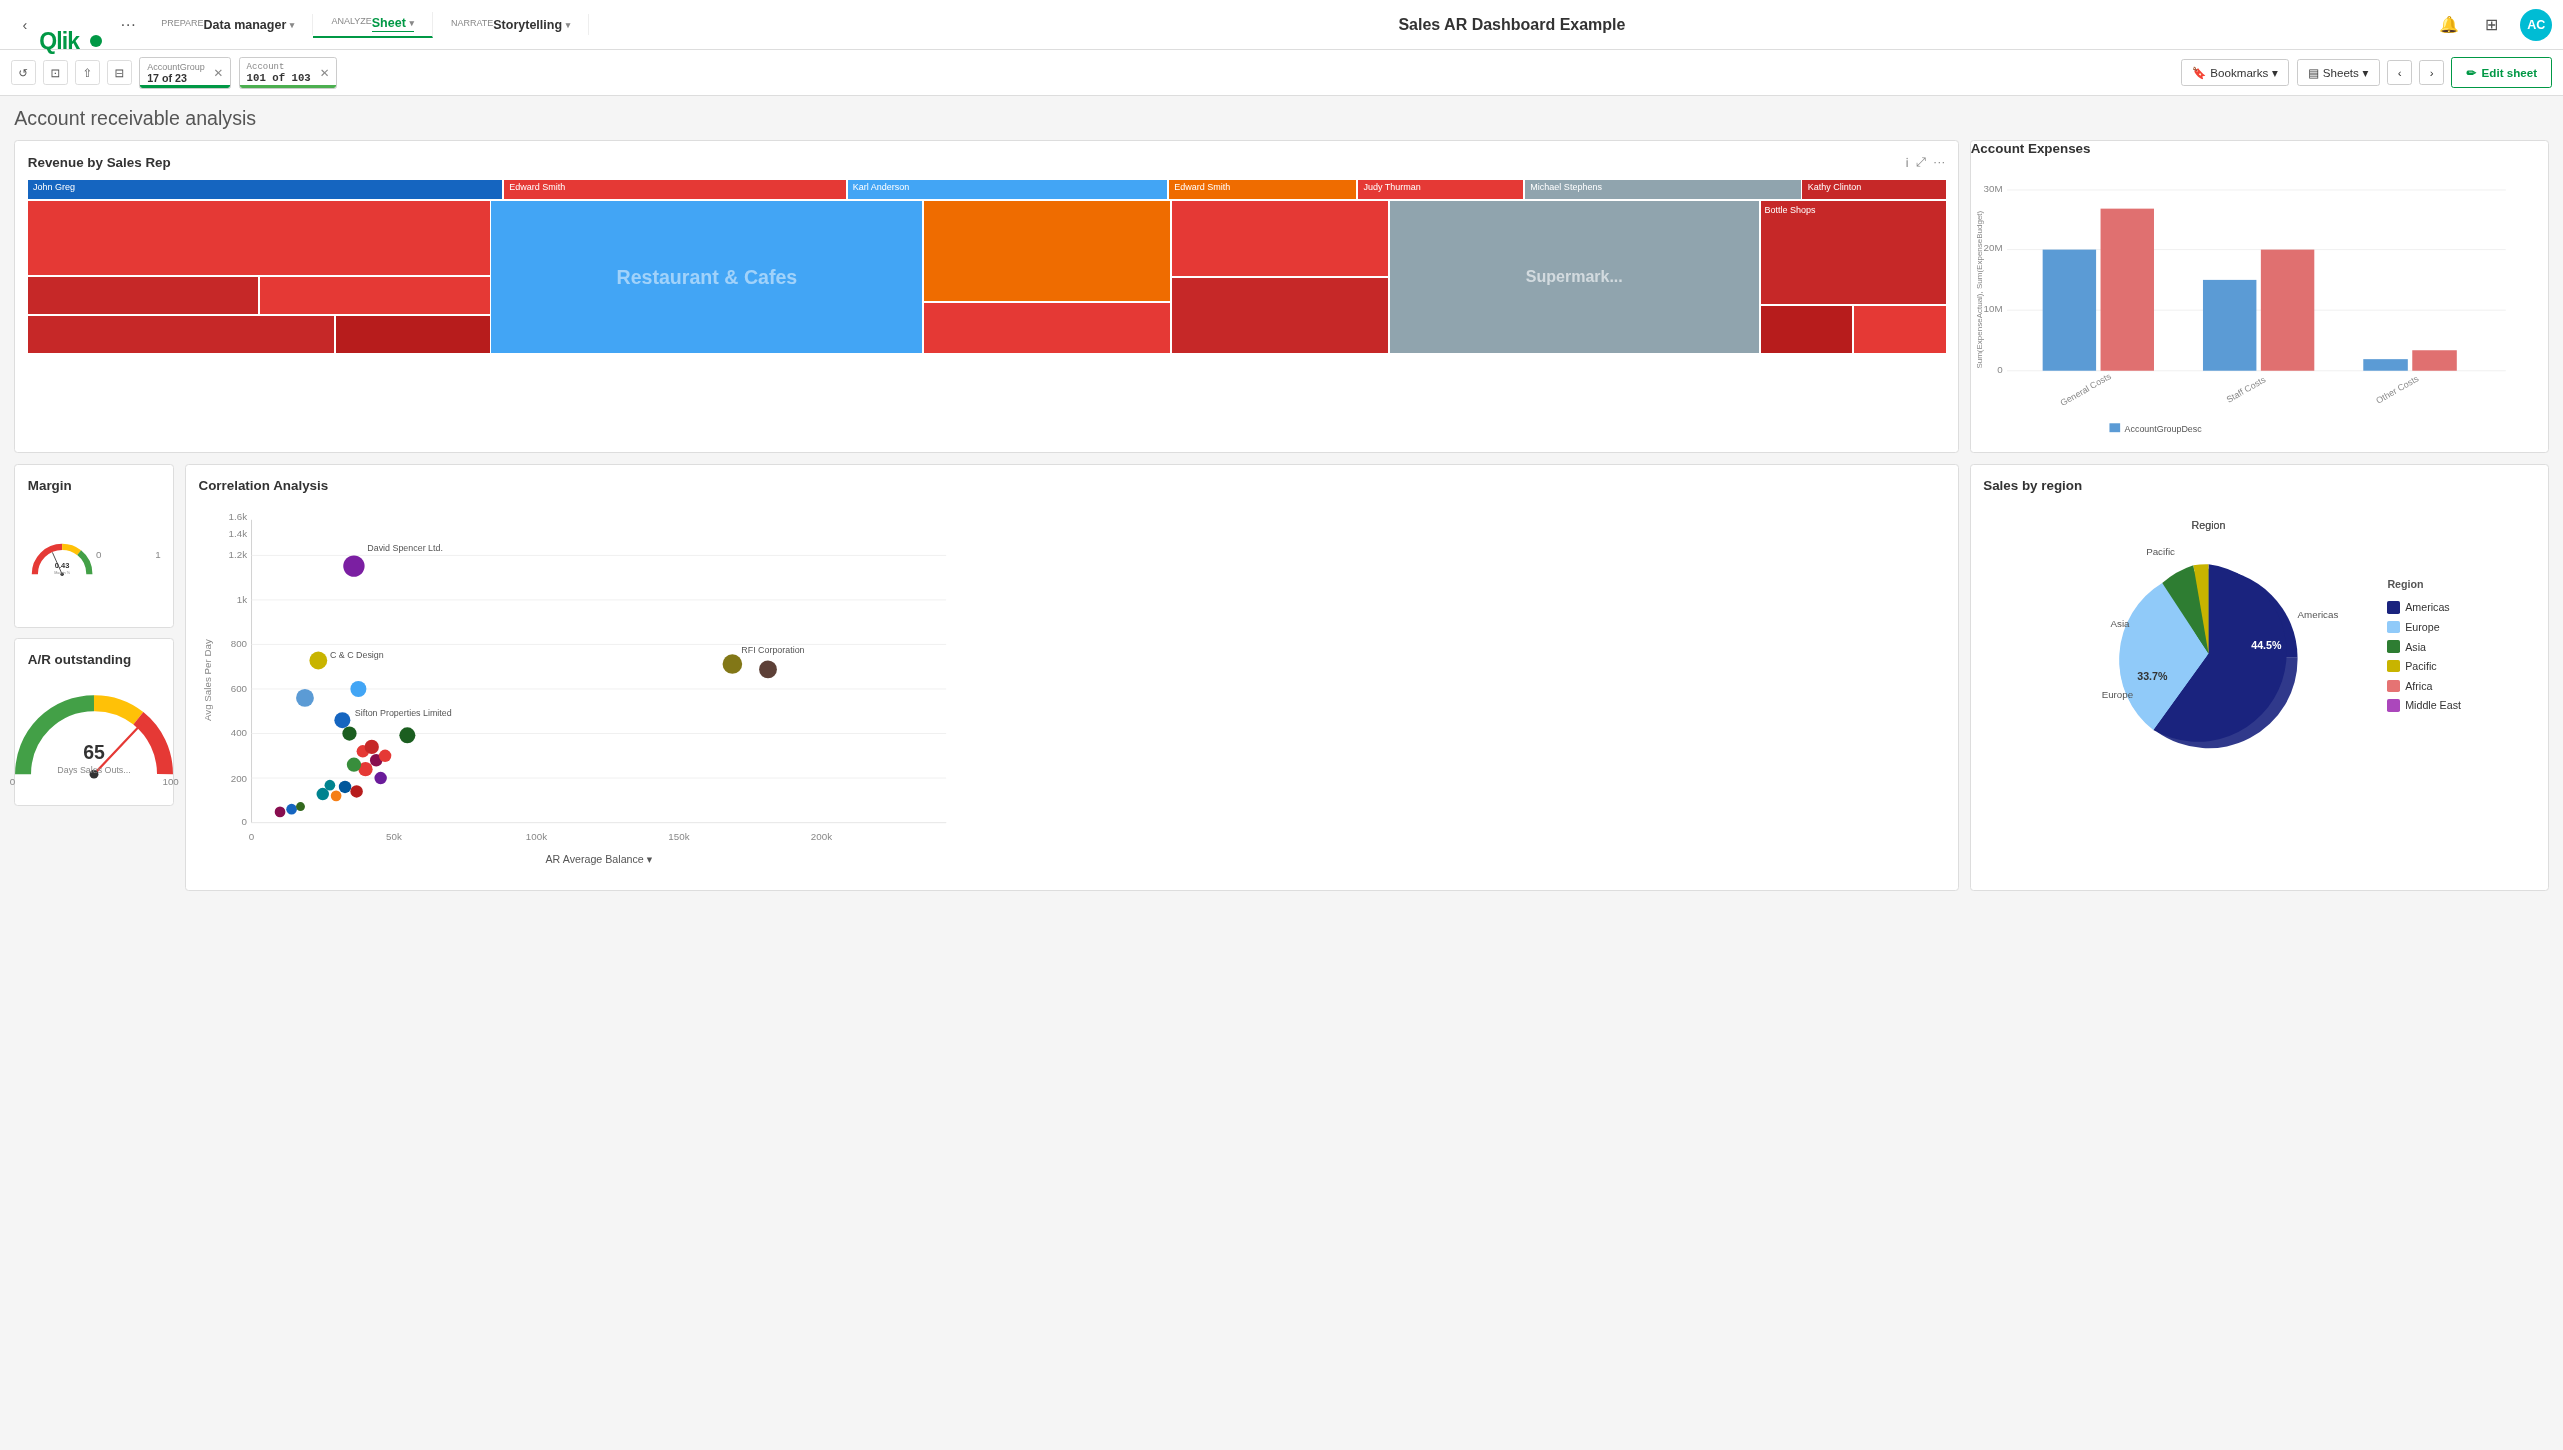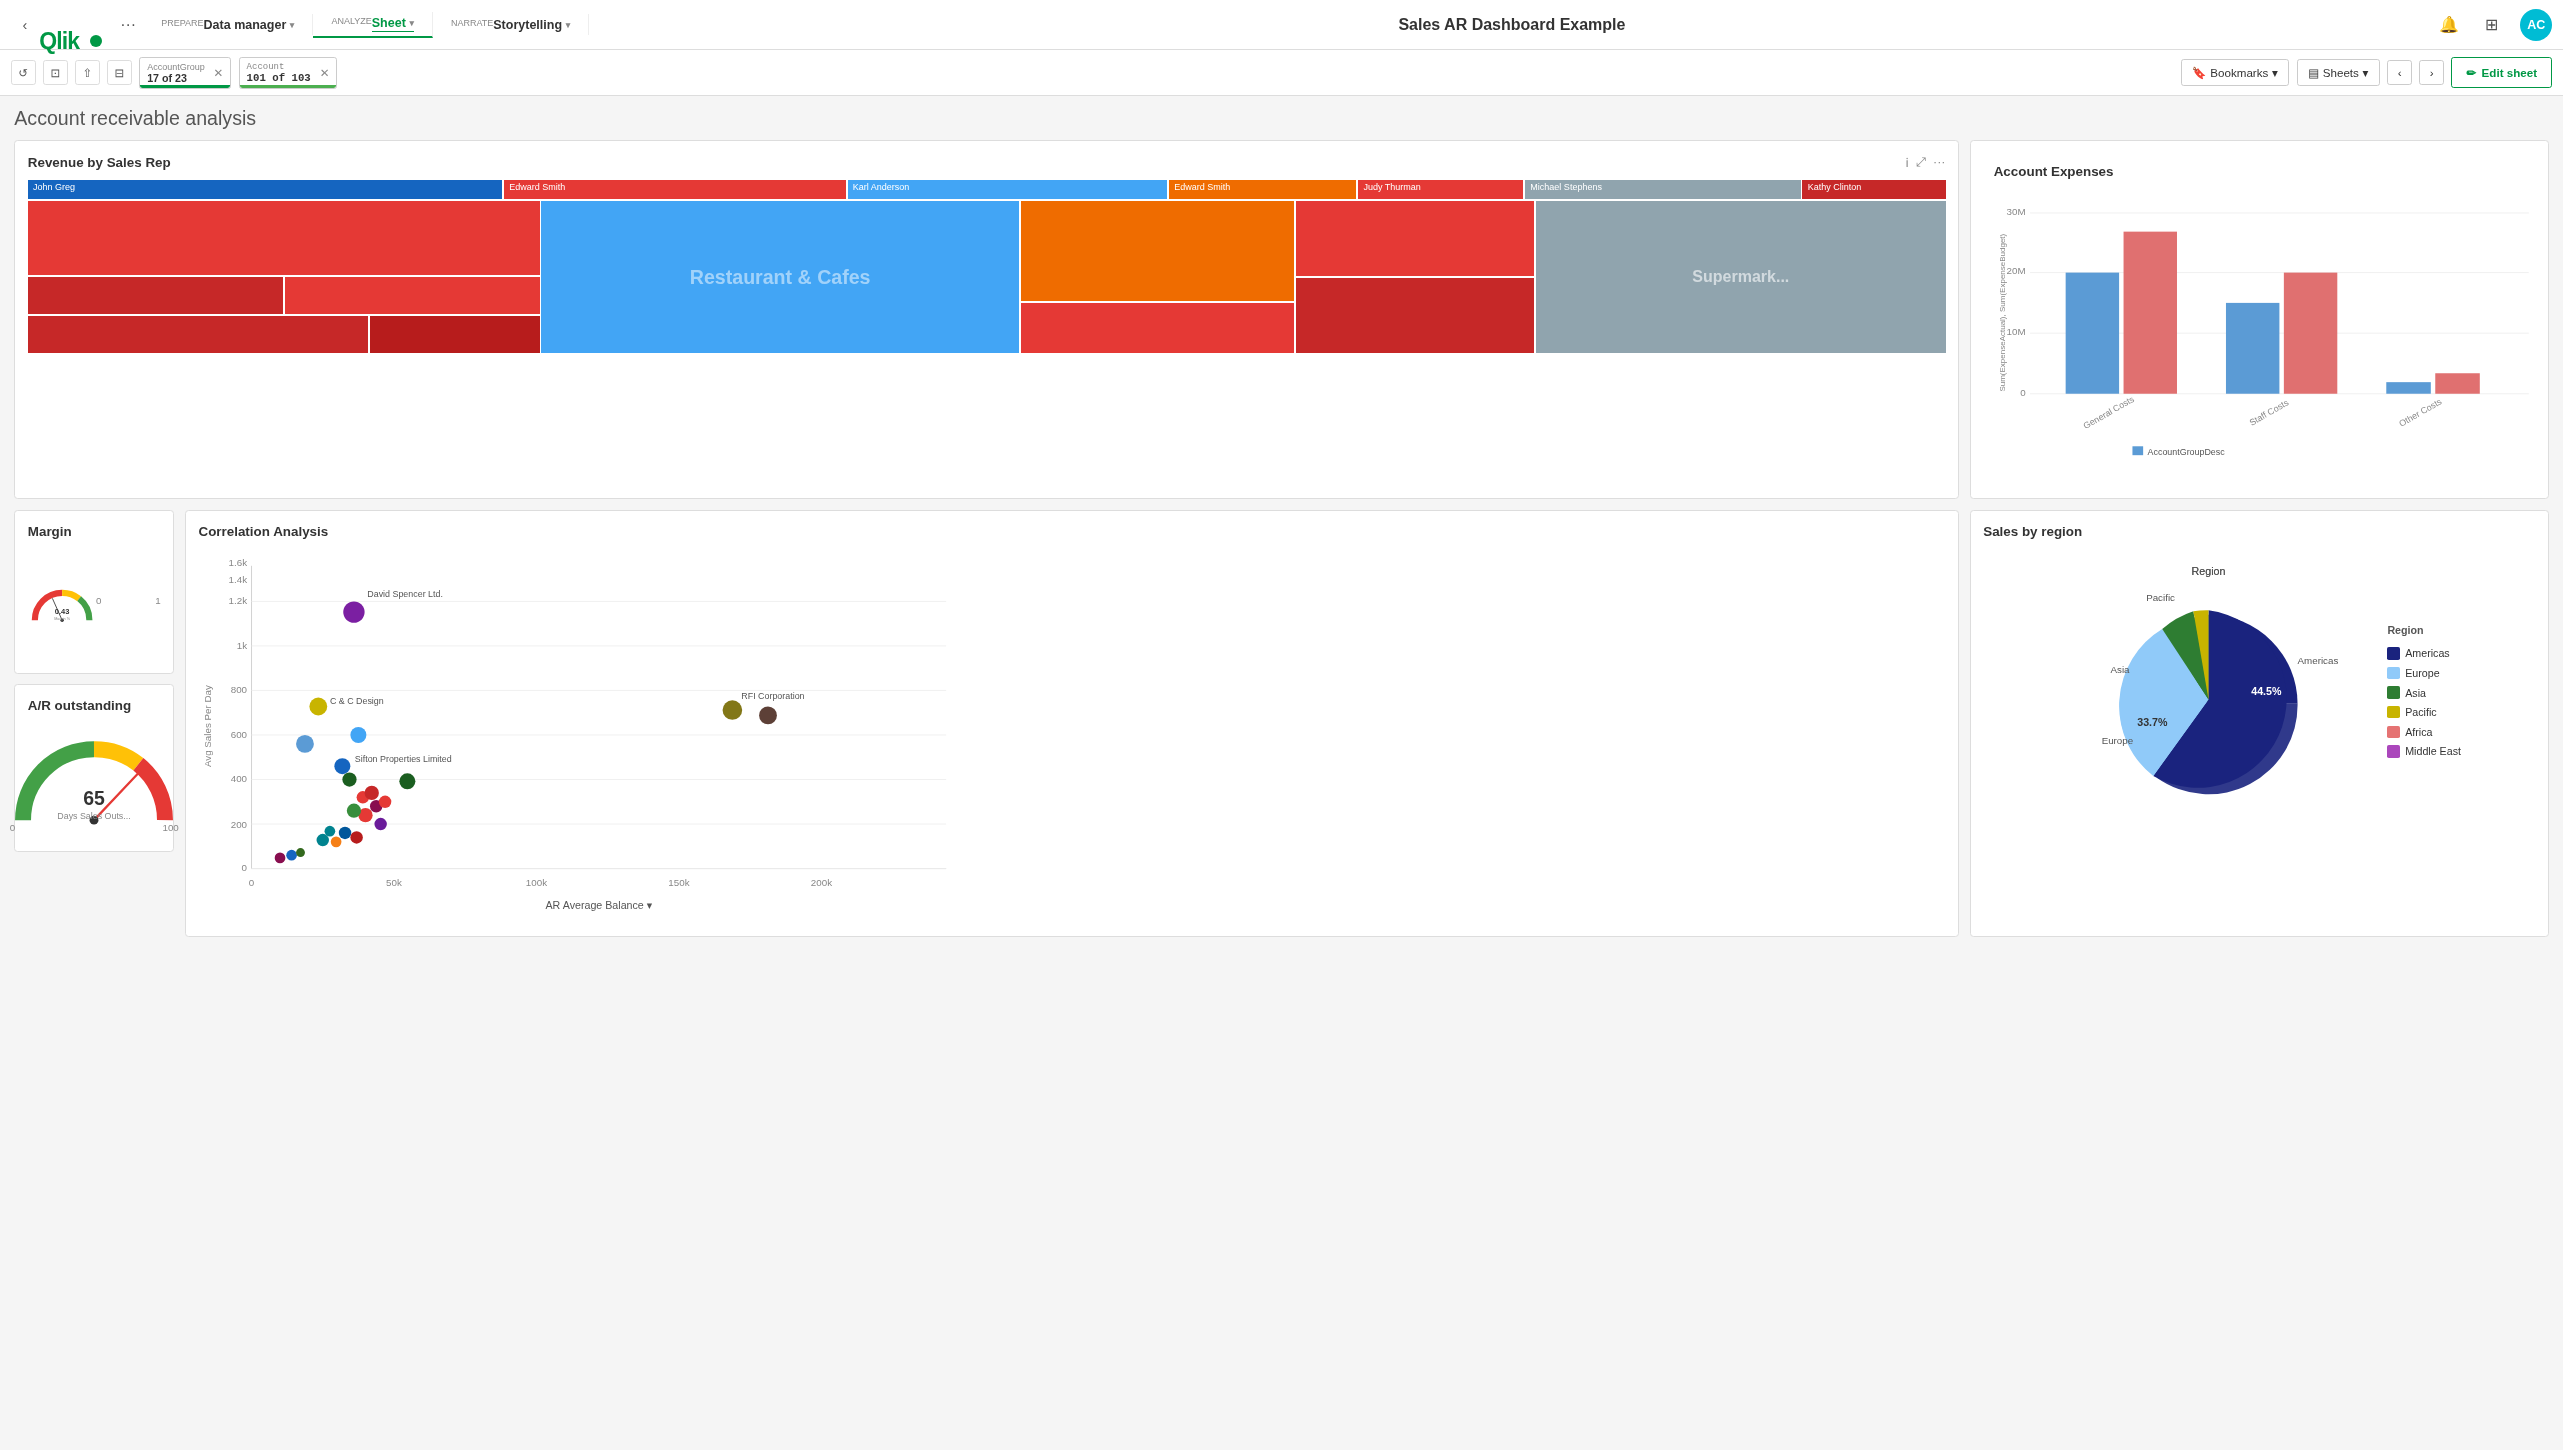--- a/index.html
+++ b/index.html
@@ -184,25 +184,32 @@
           </div>
           <div style="flex:0.7;display:flex;flex-direction:column;gap:1.8px;">
             <div style="background:#e53935;flex:1;"></div>
             <div style="background:#c62828;flex:1;"></div>
           </div>
 
           <div style="flex:1.2;display:flex;flex-direction:column;gap:1.8px;position:relative;">
             <div style="background:#90a4ae;flex:2;display:flex;align-items:center;justify-content:center;font-size:16px;font-weight:700;color:rgba(255,255,255,0.6);">Supermark...</div>
           </div>
 
-        </div>
-      </div>
-    </div>
-
-    <div style="grid-column:3/4;grid-row:1/2;background:#fff;border:0.9px solid #ddd;border-radius:3.6px;padding:23px;">
+          <div style="flex:0.6;display:flex;flex-direction:column;gap:1.8px;">
+            <div style="background:#c62828;flex:2;display:flex;align-items:flex-start;justify-content:flex-start;padding:3.6px;font-size:9px;color:#fff;">Bottle Shops</div>
+            <div style="display:flex;gap:1.8px;flex:1;">
+              <div style="background:#b71c1c;flex:1;"></div>
+              <div style="background:#e53935;flex:1;"></div>
+            </div>
+          </div>
+        </div>
+      </div>
+    </div>
+
+    <div style="grid-column:3/4;grid-row:1/2;background:#fff;border:0.9px solid #ddd;border-radius:3.6px;padding:0;">
       <div class="card-header">
         <span class="card-title">Account Expenses</span>
       </div>
       <svg width="553" height="285" viewBox="0 0 620 320" style="font-size:13px">
 
         <text x="35" y="30" font-size="11" fill="#888" text-anchor="end">30M</text>
         <text x="35" y="97" font-size="11" fill="#888" text-anchor="end">20M</text>
         <text x="35" y="165" font-size="11" fill="#888" text-anchor="end">10M</text>
         <text x="35" y="233" font-size="11" fill="#888" text-anchor="end">0</text>
 

